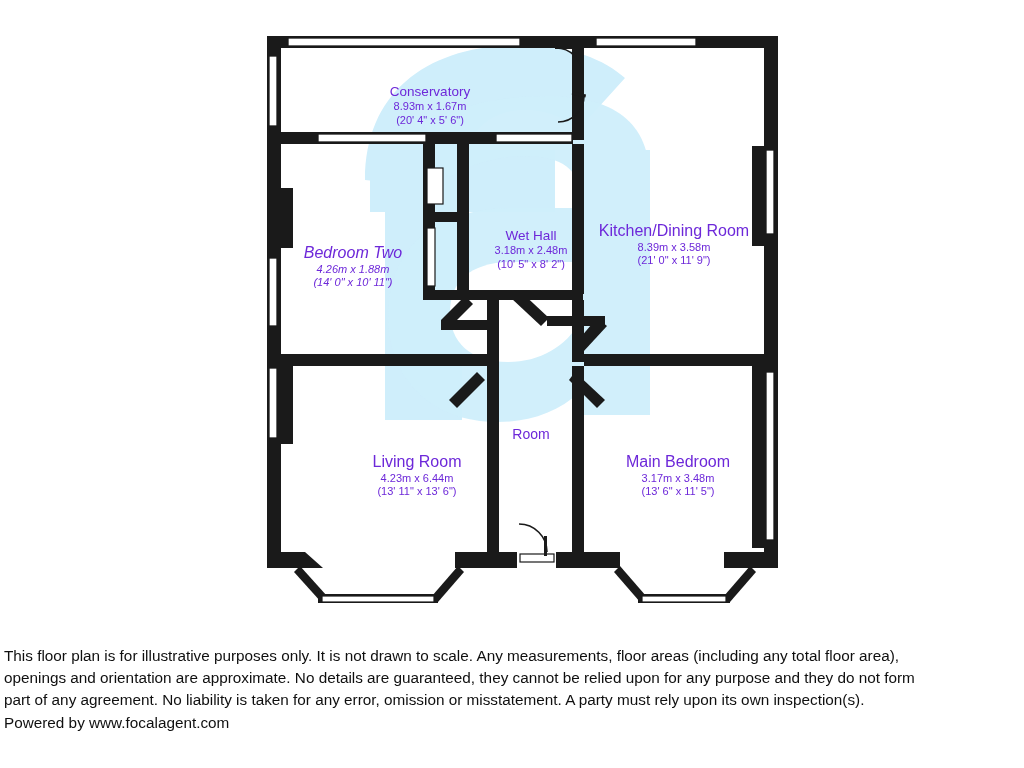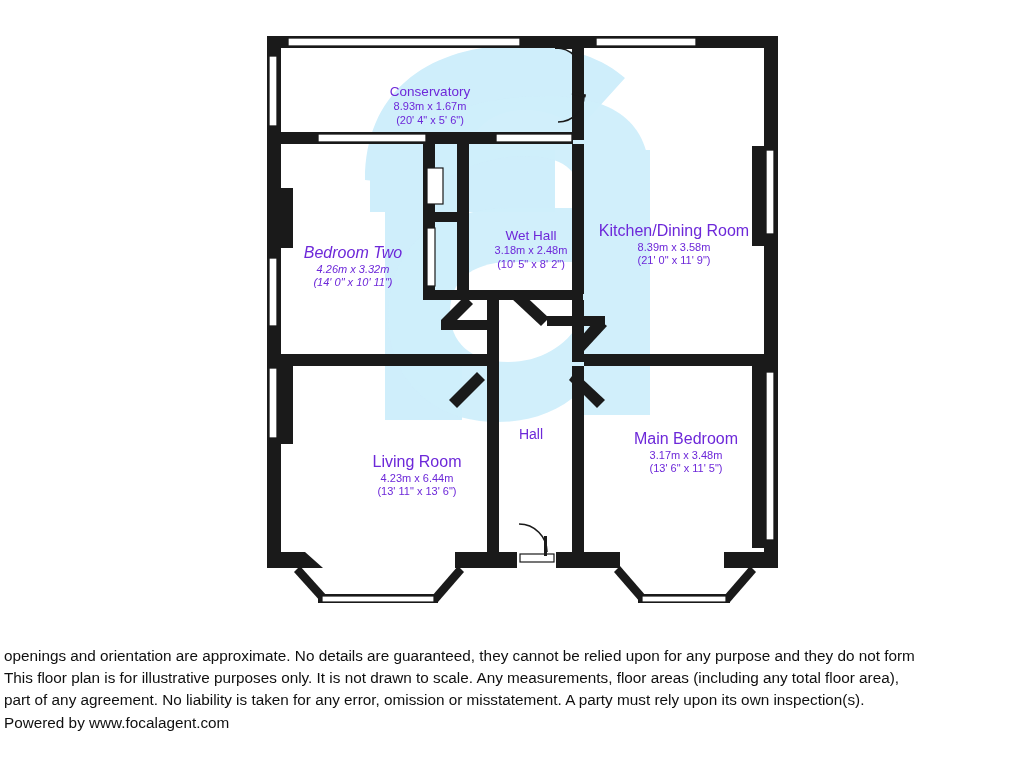--- a/index.html
+++ b/index.html
@@ -199,21 +199,21 @@
 
   
   <div class="room-label" style="left:430px; top:84px;">
     <span class="rname">Conservatory</span>
     <span class="rdim">8.93m x 1.67m</span>
     <span class="rdimi">(20' 4" x 5' 6")</span>
   </div>
 
   <div class="room-label big" style="left:353px; top:243px;font-style:italic;">
     <span class="rname">Bedroom Two</span>
-    <span class="rdim">4.26m x 3.32m</span>
+    <span class="rdim">4.26m x 1.88m</span>
     <span class="rdimi">(14' 0" x 10' 11")</span>
   </div>
 
   <div class="room-label" style="left:531px; top:228px;">
     <span class="rname">Wet Hall</span>
     <span class="rdim">3.18m x 2.48m</span>
     <span class="rdimi">(10' 5" x 8' 2")</span>
   </div>
 
   <div class="room-label big" style="left:674px; top:221px;">
@@ -221,29 +221,29 @@
     <span class="rdim">8.39m x 3.58m</span>
     <span class="rdimi">(21' 0" x 11' 9")</span>
   </div>
 
   <div class="room-label big" style="left:380px; top:452px;margin-left:37px;">
     <span class="rname">Living Room</span>
     <span class="rdim">4.23m x 6.44m</span>
     <span class="rdimi">(13' 11" x 13' 6")</span>
   </div>
 
-  <div class="room-label big" style="left:678px; top:429px;margin-left:8px;">
+  <div class="room-label big" style="left:678px; top:452px;">
     <span class="rname">Main Bedroom</span>
     <span class="rdim">3.17m x 3.48m</span>
     <span class="rdimi">(13' 6" x 11' 5")</span>
   </div>
 
   <div class="room-label hall" style="left:531px; top:426px;">
-    <span class="rname">Hall</span>
+    <span class="rname">Room</span>
   </div>
 </div>
 
 <div id="disclaimer">
+  <p>This floor plan is for illustrative purposes only. It is not drawn to scale. Any measurements, floor areas (including any total floor area),</p>
   <p>openings and orientation are approximate. No details are guaranteed, they cannot be relied upon for any purpose and they do not form</p>
-  <p>This floor plan is for illustrative purposes only. It is not drawn to scale. Any measurements, floor areas (including any total floor area),</p>
   <p>part of any agreement. No liability is taken for any error, omission or misstatement. A party must rely upon its own inspection(s).</p>
   <p>Powered by www.focalagent.com</p>
 </div>
 
 </body></html>

